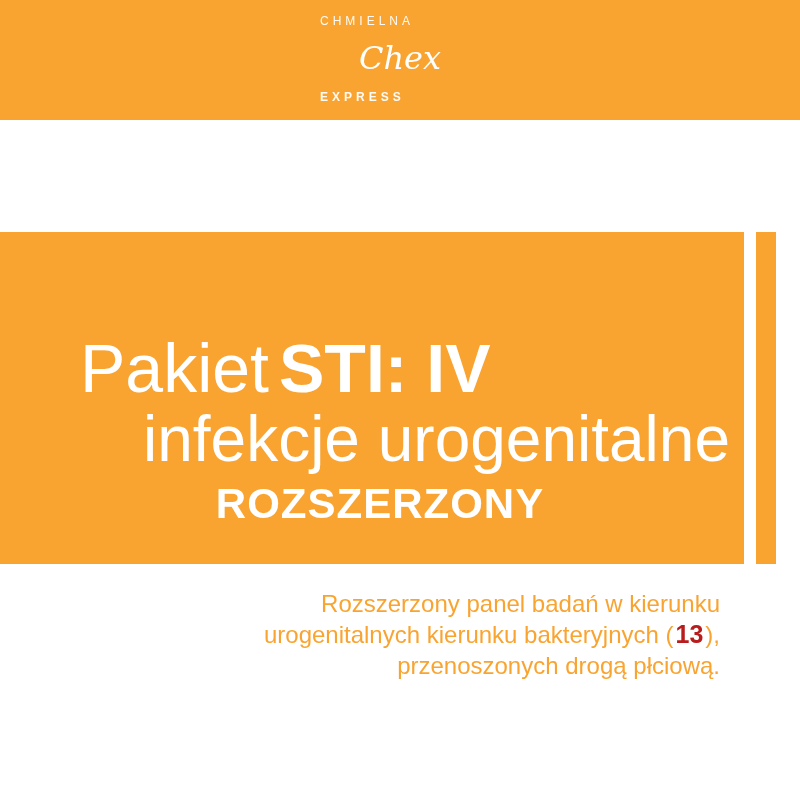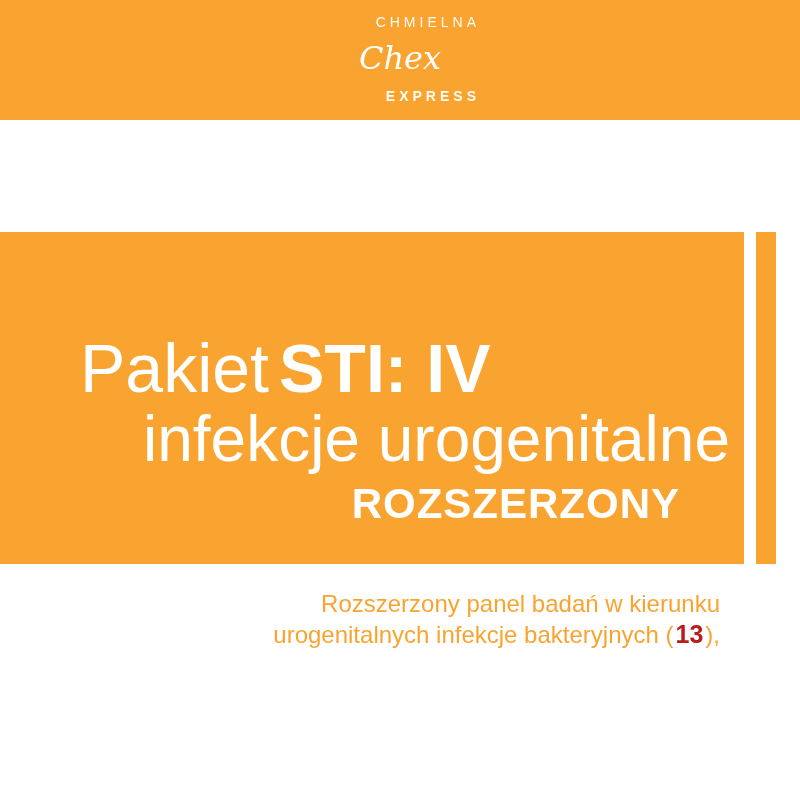--- a/index.html
+++ b/index.html
@@ -38,22 +38,22 @@
     position: relative;
     width: 160px;
     height: 104px;
     color: #ffffff;
   }
   .logo-arc-top,
   .logo-arc-bottom {
     position: absolute;
     left: 0;
     width: 160px;
-    text-align: right;
-    font-size: 14px;
+    text-align: left;
+    font-size: 12px;
     letter-spacing: 4px;
     color: #ffffff;
     opacity: 0.95;
   }
   .logo-arc-top {
     top: 6px;
   }
   .logo-arc-bottom {
     bottom: 8px;
     font-weight: bold;
@@ -158,21 +158,21 @@
     font-weight: 400;
     white-space: nowrap;
     text-align: right;
   }
   .line3 {
     margin-top: 6px;
     font-size: 42px;
     line-height: 52px;
     font-weight: 700;
     letter-spacing: 1px;
-    text-align: right;
+    text-align: center;
     width: 600px;
   }
 
   
   .desc {
     position: absolute;
     left: 80px;
     top: 588px;
     width: 640px;
     font-size: 24px;
@@ -216,15 +216,16 @@
     <div class="line1">
       <span class="light">Pakiet</span><span class="bold">STI: IV</span>
     </div>
     <div class="line2">infekcje urogenitalne</div>
     <div class="line3">ROZSZERZONY</div>
   </div>
 </div>
 
 <div class="desc">
   <span>Rozszerzony panel badań w kierunku</span><br>
-  <span>urogenitalnych infekcje bakteryjnych</span>
+  <span>urogenitalnych kierunku bakteryjnych</span>
   <span class="paren">(</span><span class="count">13</span><span class="paren">)</span><span class="paren">,</span><br>
+  <span>przenoszonych drogą płciową.</span>
 </div>
 
 </body></html>

